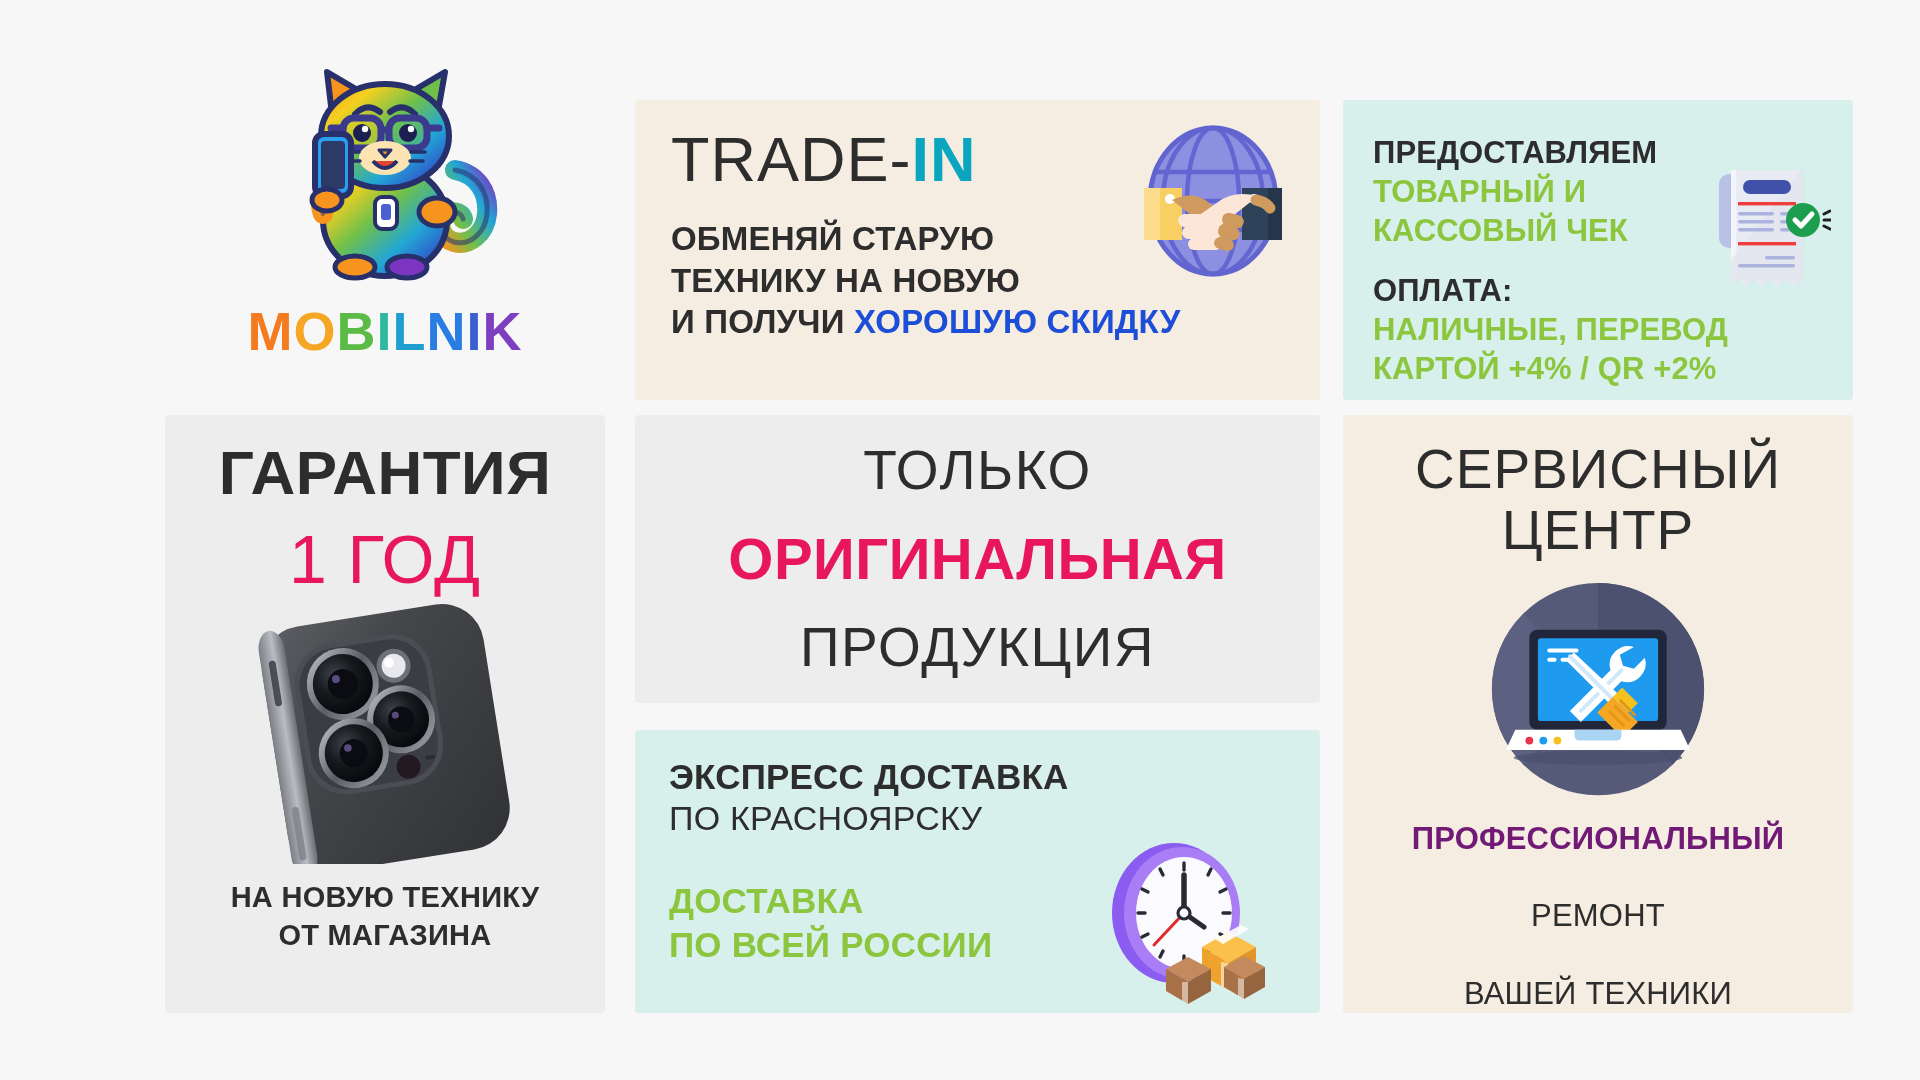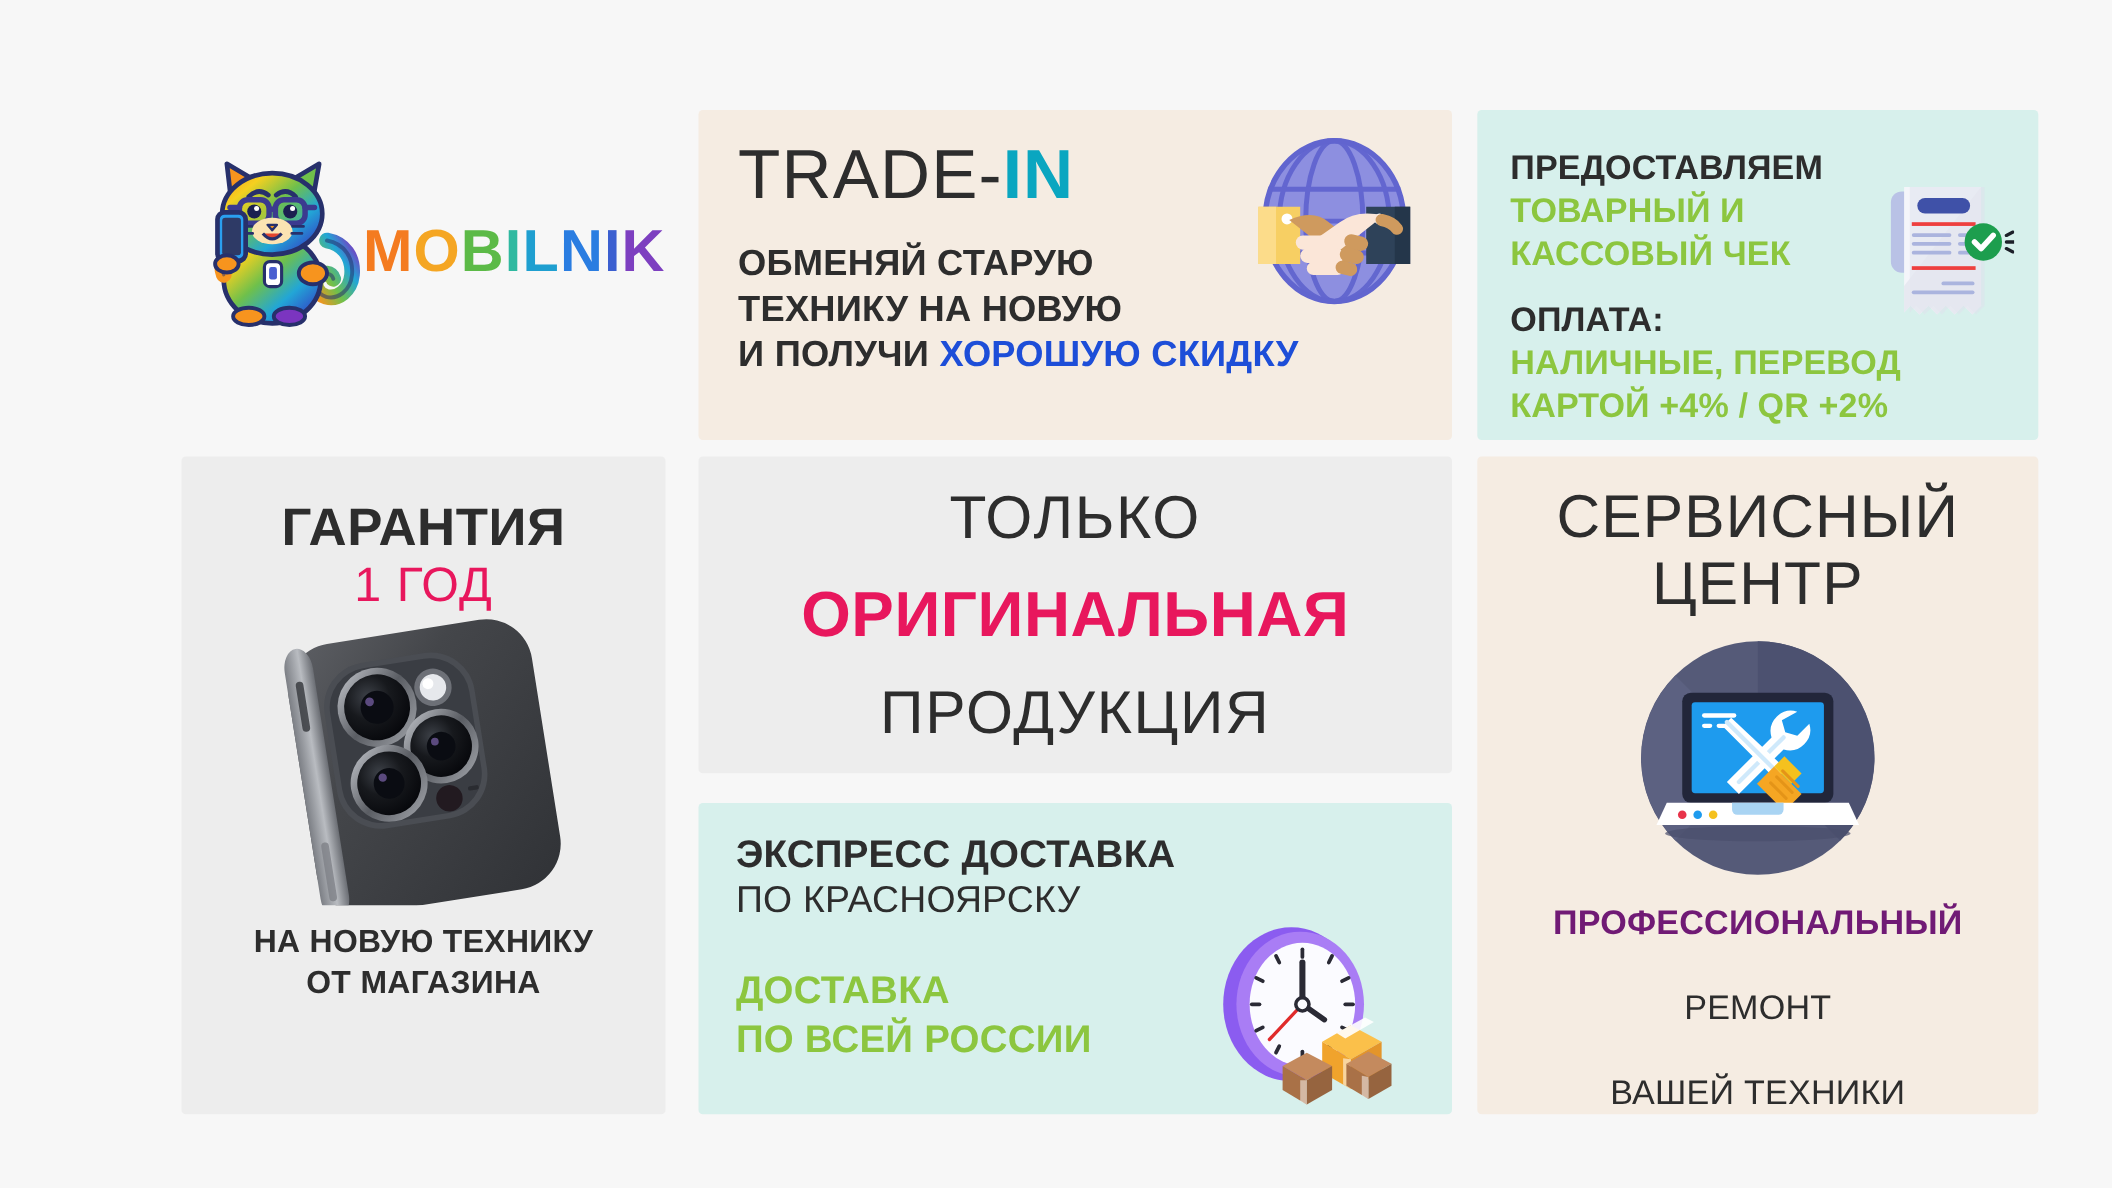--- a/index.html
+++ b/index.html
@@ -34,21 +34,21 @@
   .card.beige { background: #f5ece2; }
   .card.mint  { background: #d7f0ec; }
   .card.grey  { background: #ededed; }
 
   
   #brand-block {
     position: absolute;
     left: 165px; top: 60px;
     width: 440px; height: 330px;
     display: flex;
-    flex-direction: row;
+    flex-direction: column;
     align-items: center;
     justify-content: flex-start;
   }
   #cat-mascot { width: 232px; height: 238px; display:block; }
   #logo-wordmark {
     margin-top: 6px;
     font-size: 54px;
     font-weight: bold;
     letter-spacing: 1px;
     line-height: 1;
@@ -56,27 +56,27 @@
   }
   #logo-wordmark span { display: inline-block; }
 
   
   #warranty-card {
     left: 165px; top: 415px;
     width: 440px; height: 598px;
     display: flex; flex-direction: column; align-items: center;
   }
   #warranty-title {
-    margin-top: 41px;
-    font-size: 48px; font-weight: bold; letter-spacing: .5px;
+    margin-top: 26px;
+    font-size: 62px; font-weight: bold; letter-spacing: .5px;
     line-height: 1.02; color: #2d2d2d;
   }
   #warranty-term {
-    margin-top: 4px;
-    font-size: 44px; font-weight: 400; letter-spacing: 1px;
+    margin-top: 20px;
+    font-size: 68px; font-weight: 400; letter-spacing: 1px;
     color: #e8175d; line-height: 1.05;
   }
   #phone-photo { margin-top: 6px; width: 268px; height: 262px; display:block; }
   #warranty-footer {
     margin-top: 14px;
     text-align: center;
     font-size: 29px; font-weight: bold; line-height: 1.32;
     letter-spacing: .3px; color: #2d2d2d;
   }
 

